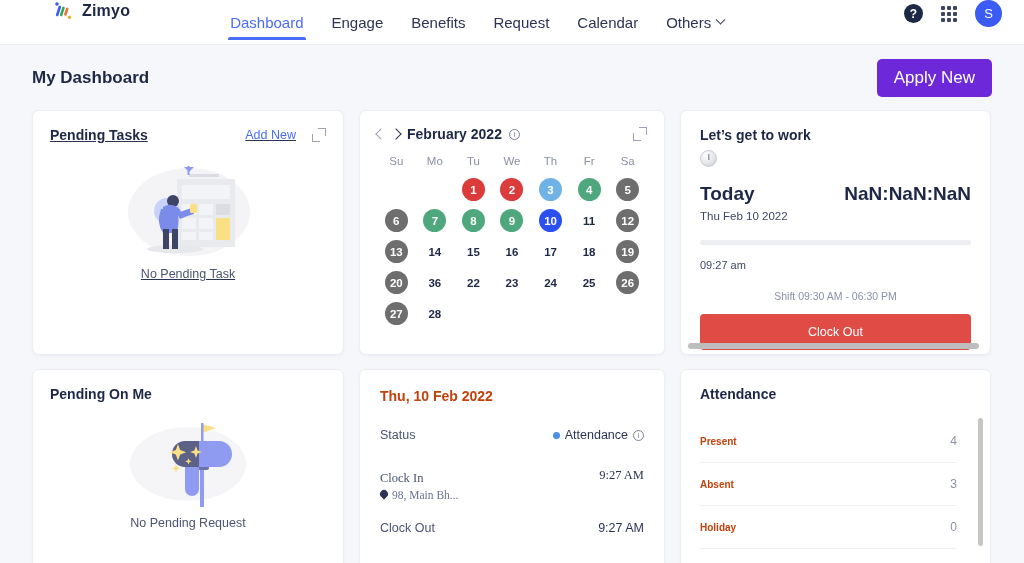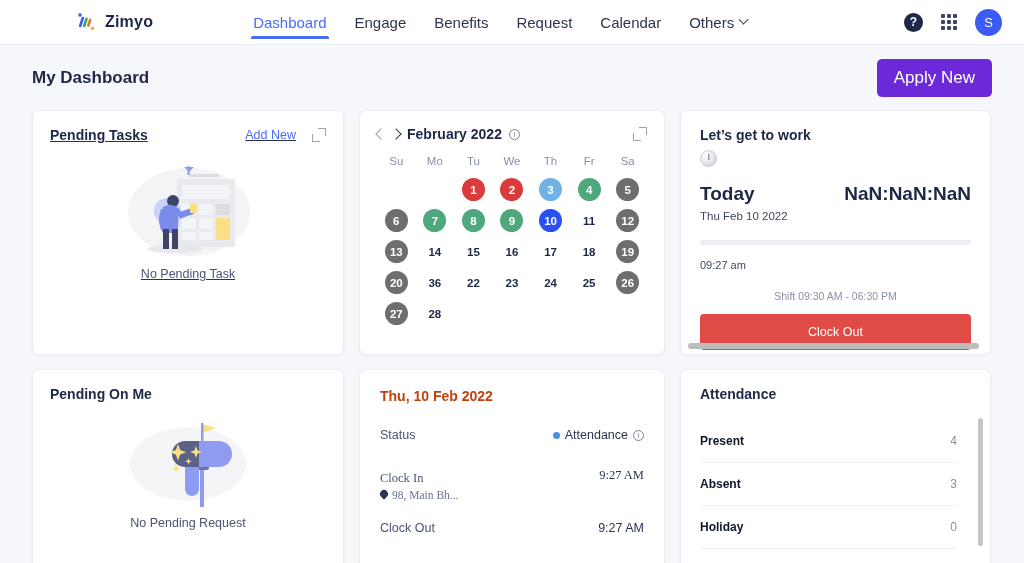--- a/index.html
+++ b/index.html
@@ -7,24 +7,23 @@
     width: 1024px; height: 563px;
     font-family: "Liberation Sans", sans-serif;
     background: #f6f7fb;
     overflow: hidden;
     color: #2b3453;
   }
 
   
   .topbar {
     height: 45px; background: #ffffff;
-    display: flex; align-items: center;
+    display: flex; align-items: flex-start;
     border-bottom: 1px solid #eceef5;
     position: relative;
-    padding-left: 23px;
   }
   .brand { display: flex; align-items: center; gap: 8px; margin-left: 52px; }
   .brand-mark { width: 22px; height: 22px; position: relative; }
   .brand-name { font-size: 16px; font-weight: bold; color: #1d2746; letter-spacing: .2px; }
 
   .nav { display: flex; align-items: center; gap: 28px; margin-left: 100px; height: 45px; }
   .nav-item {
     font-size: 15px; color: #2b3453; height: 34px; display: flex; align-items: center;
     position: relative; cursor: pointer;
   }
@@ -166,21 +165,21 @@
   }
 
   
   .card-att { height: 207px; padding: 16px 19px 0 19px; }
   .att-title { font-size: 14px; font-weight: bold; color: #1d2746; margin-bottom: 18px; }
   .att-row {
     display: flex; align-items: center; justify-content: space-between;
     padding: 14px 0; border-bottom: 1px solid #f0f1f6; margin-right: 14px;
   }
   .att-row:first-of-type { padding-top: 6px; }
-  .att-name { font-size: 12px; font-weight: bold; color: #0f172a; text-align: center; }
+  .att-name { font-size: 10px; font-weight: bold; color: #c2410c; text-align: center; }
   .att-val { font-size: 12px; color: #8a90a6; }
   .vscroll {
     position: absolute; right: 7px; top: 48px; width: 5px; height: 128px;
     background: #c6c6c6; border-radius: 3px;
   }
 </style>
 </head>
 <body>
 
 <div class="topbar">

